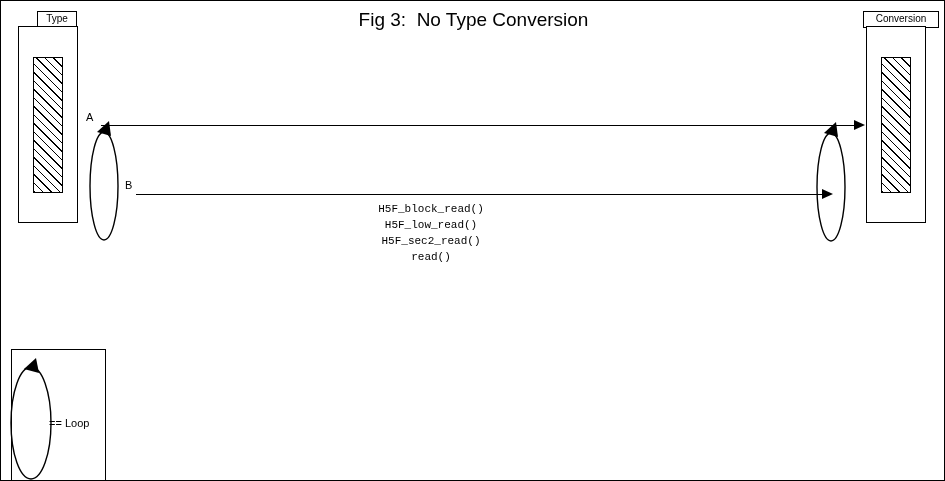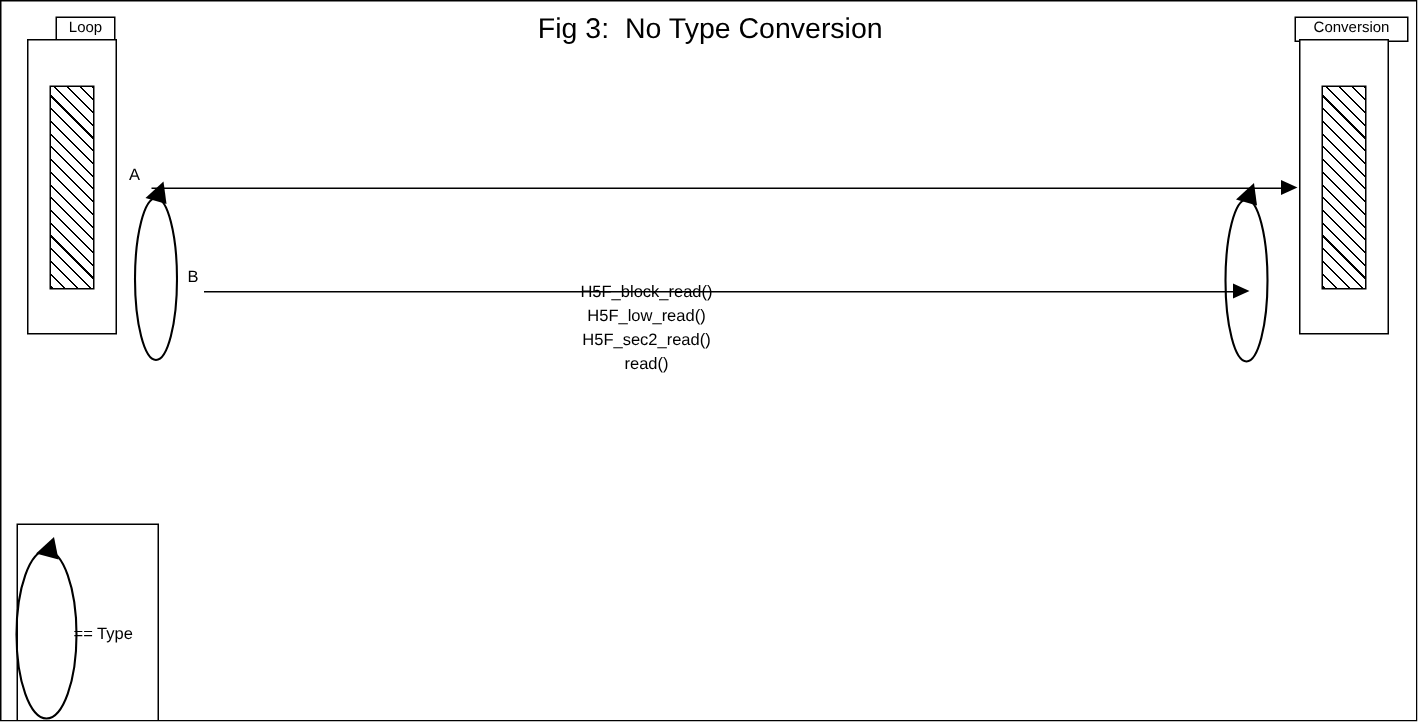--- a/index.html
+++ b/index.html
@@ -103,43 +103,43 @@
     pointer-events: none;
   }
 </style>
 </head>
 <body>
 
 <div id="canvas">
 
   <div class="title">Fig 3:  No Type Conversion</div>
 
-  <div class="endpoint-label" style="left:36px; top:10px; width:38px;">Loop</div>
+  <div class="endpoint-label" style="left:36px; top:10px; width:38px;">Type</div>
   <div class="endpoint-box" style="left:17px; top:25px; width:60px; height:197px;"></div>
   <div class="hatch" style="left:32px; top:56px; width:30px; height:136px;"></div>
 
   <div class="endpoint-label" style="left:862px; top:10px; width:74px;">Conversion</div>
   <div class="endpoint-box" style="left:865px; top:25px; width:60px; height:197px;"></div>
   <div class="hatch" style="left:880px; top:56px; width:30px; height:136px;"></div>
 
   <div class="hline" style="left:100px; top:124px; width:755px;"></div>
   <div class="arrowhead-right" style="left:853px; top:119px;"></div>
   <div class="point-label" style="left:85px; top:110px;">A</div>
 
   <div class="hline" style="left:135px; top:193px; width:690px;"></div>
   <div class="arrowhead-right" style="left:821px; top:188px;"></div>
   <div class="point-label" style="left:124px; top:178px;">B</div>
 
-  <div class="callstack" style="left:330px; top:186px; width:200px;">H5F_block_read()
+  <div class="callstack" style="left:330px; top:200px; width:200px;font-family:Liberation Mono, monospace;">H5F_block_read()
 H5F_low_read()
 H5F_sec2_read()
 read()</div>
 
   <div class="legend-box" style="left:10px; top:348px; width:95px; height:132px;"></div>
-  <div class="legend-text" style="left:48px; top:416px;">== Type</div>
+  <div class="legend-text" style="left:48px; top:416px;">== Loop</div>
 
   <svg class="overlay" viewBox="0 0 945 481">
 
     <ellipse cx="103" cy="185" rx="14" ry="54" fill="none" stroke="#000000" stroke-width="1.4"></ellipse>
     <polygon points="96,131 108,120 110,135" fill="#000000"></polygon>
 
     <ellipse cx="830" cy="186" rx="14" ry="54" fill="none" stroke="#000000" stroke-width="1.4"></ellipse>
     <polygon points="823,132 835,121 837,136" fill="#000000"></polygon>
 
     <ellipse cx="30" cy="422" rx="20" ry="56" fill="none" stroke="#000000" stroke-width="1.4"></ellipse>

